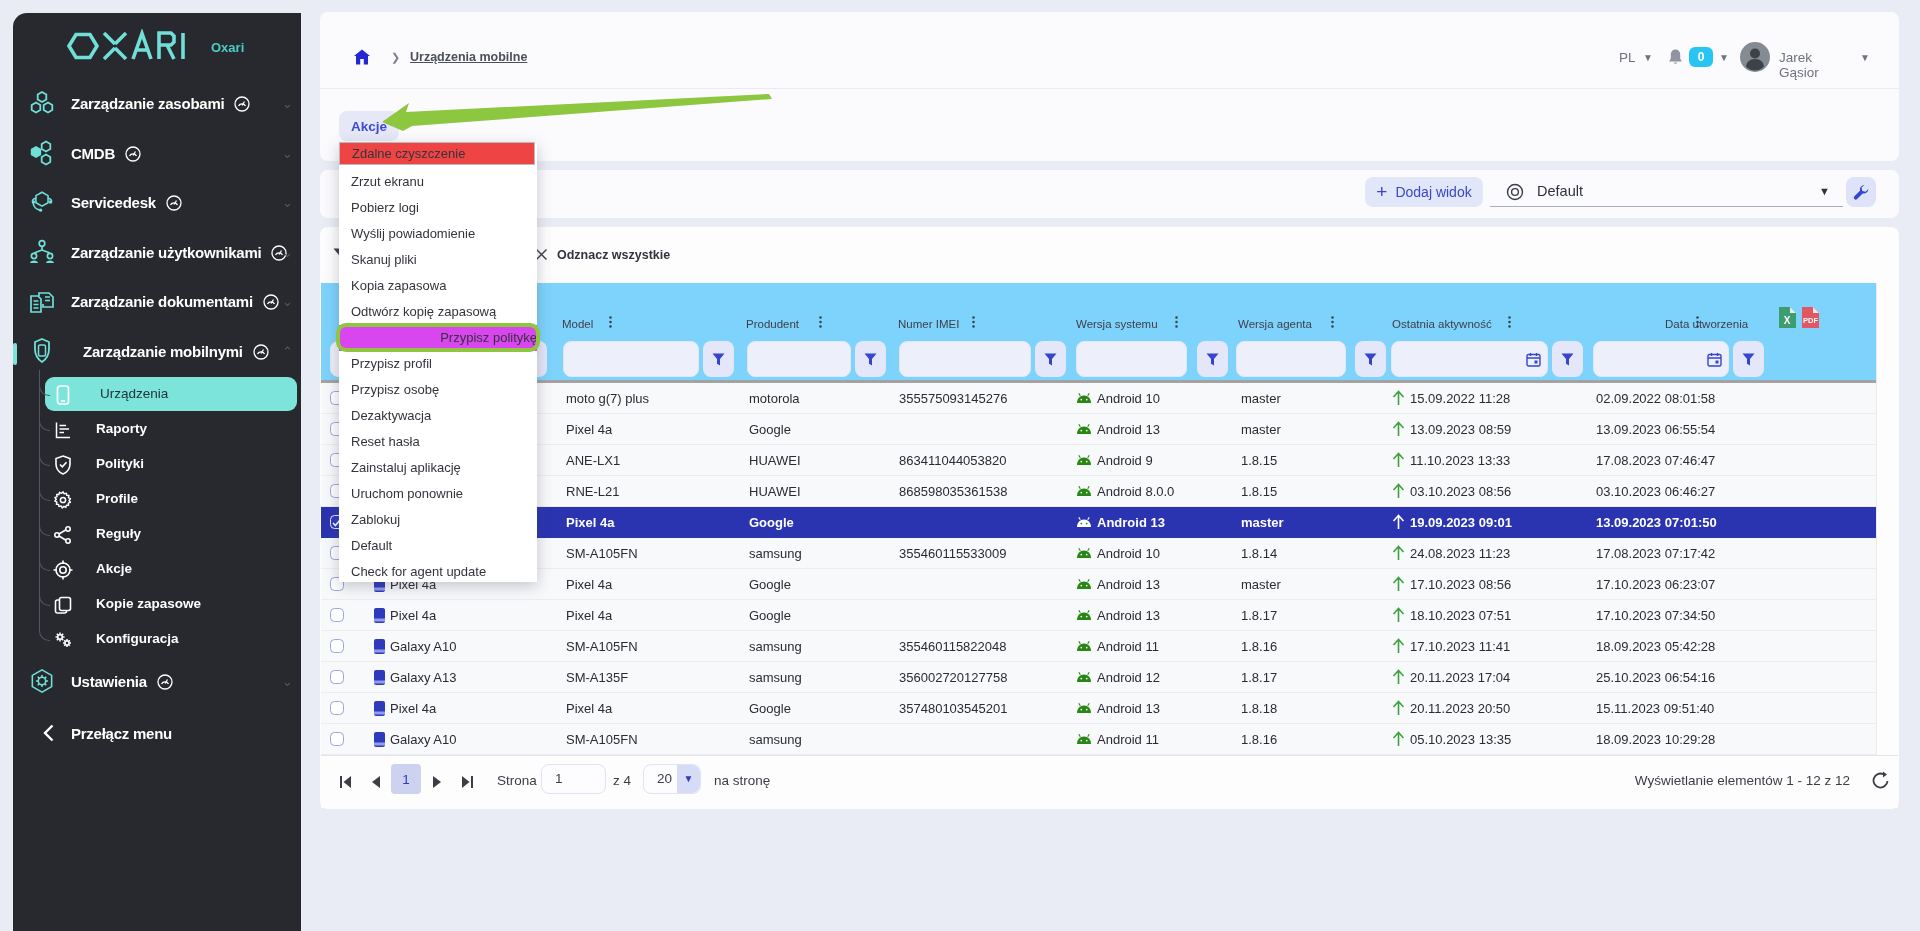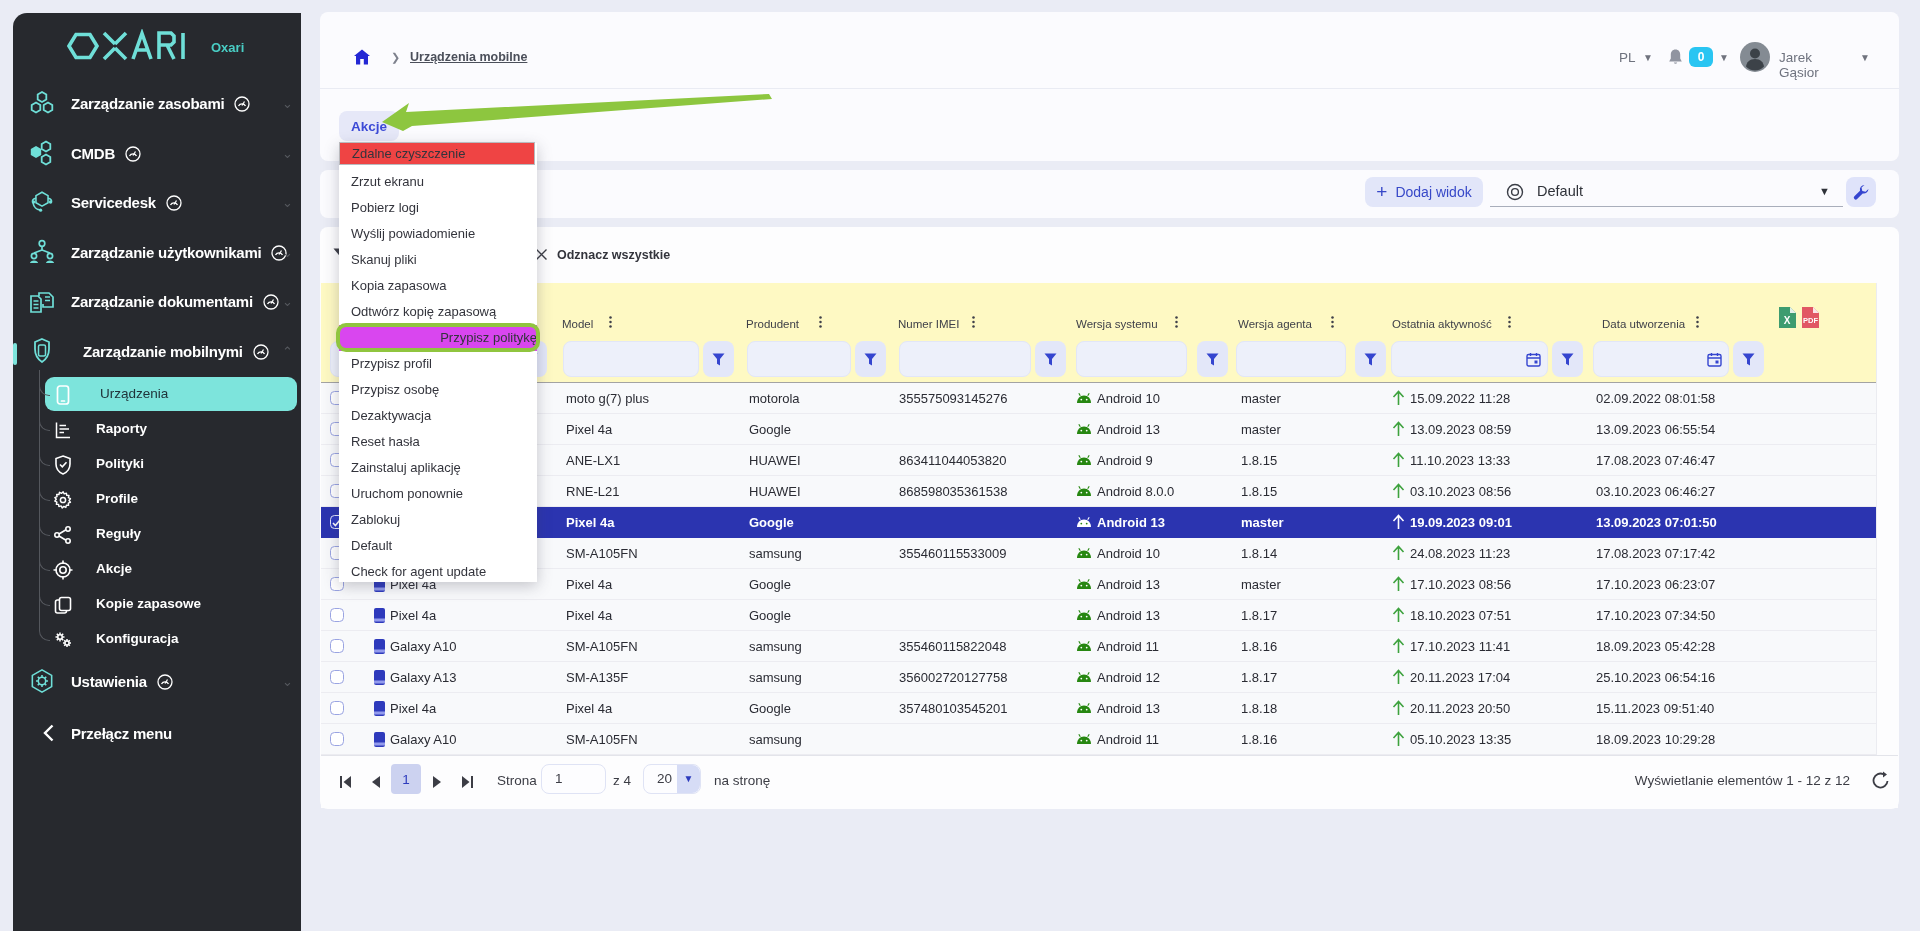--- a/index.html
+++ b/index.html
@@ -42,21 +42,21 @@
   #btn-akcje { position:absolute; left:19px; top:99px; width:60px; height:30px; background:#e6e8f8; border-radius:8px; color:#3c4ad6; font-size:13.5px; font-weight:700; display:flex; align-items:center; justify-content:center; }
 
   
   #btn-dodaj { position:absolute; left:1045px; top:7px; width:118px; height:30px; background:#e2e6f9; border-radius:8px; color:#3748c8; font-size:14px; display:flex; align-items:center; justify-content:center; gap:8px; }
   #sel-default { position:absolute; left:1170px; top:7px; width:353px; height:30px; border-bottom:1px solid #a9aebb; color:#2f3239; font-size:14.5px; }
   #btn-wrench { position:absolute; left:1526px; top:7px; width:30px; height:30px; background:#dfe3fa; border-radius:8px; display:flex; align-items:center; justify-content:center; }
 
   
   #selbar { position:absolute; left:0; top:0; width:1579px; height:56px; }
   
-  #thead { position:absolute; left:1px; top:56px; width:1556px; height:100px; background:#fef9c3; border-bottom:1px solid #a3a3a3; }
+  #thead { position:absolute; left:1px; top:56px; width:1556px; height:100px; background:#7dd3fc; border-bottom:3px solid #a3a3a3; }
   .hlabel { position:absolute; top:35px; font-size:11.5px; color:#3f4049; white-space:nowrap; }
   .dots3 { position:absolute; top:32px; width:3px; height:14px; color:#3f4049; }
   .fin { position:absolute; top:58px; height:36px; background:#edf0fa; border:1px solid #e2e6f7; border-radius:8px; }
   .fbtn { position:absolute; top:58px; width:31px; height:36px; background:#e3e7f9; border-radius:8px; display:flex; align-items:center; justify-content:center; }
   
   .trow { position:absolute; left:1px; width:1555px; height:31px; background:#f8f9fb; border-bottom:1px solid #ececf1; font-size:13px; color:#2a2b33; }
   .trow.sel { background:#2b34b0; color:#fff; border-bottom:1px solid #2b34b0; font-weight:700; }
   .cell { position:absolute; top:8px; white-space:nowrap; }
   .cbx { position:absolute; left:9px; top:8px; width:14px; height:14px; border:1.5px solid #9aa4e2; border-radius:4.5px; background:#fff; }
   .cbx.on { background:#2f3ac1; border-color:#e5e7fb; }
@@ -392,21 +392,21 @@
         <circle cx="2" cy="2" r="1.7" fill="#3f4049"></circle>
         <circle cx="2" cy="8" r="1.7" fill="#3f4049"></circle>
         <circle cx="2" cy="14" r="1.7" fill="#3f4049"></circle>
       </svg>
     <span class="hlabel" style="left:1071px;">Ostatnia aktywność</span>
       <svg class="dots3" style="left:1187px;" width="4" height="16" viewBox="0 0 4 16">
         <circle cx="2" cy="2" r="1.7" fill="#3f4049"></circle>
         <circle cx="2" cy="8" r="1.7" fill="#3f4049"></circle>
         <circle cx="2" cy="14" r="1.7" fill="#3f4049"></circle>
       </svg>
-    <span class="hlabel" style="left:1281px;">Data utworzenia</span>
+    <span class="hlabel" style="left:1344px;">Data utworzenia</span>
       <svg class="dots3" style="left:1375px;" width="4" height="16" viewBox="0 0 4 16">
         <circle cx="2" cy="2" r="1.7" fill="#3f4049"></circle>
         <circle cx="2" cy="8" r="1.7" fill="#3f4049"></circle>
         <circle cx="2" cy="14" r="1.7" fill="#3f4049"></circle>
       </svg>
     <svg style="position:absolute;left:1458px;top:24px;" width="17" height="21" viewBox="0 0 17 21">
         <path d="M0 0 L11 0 L17 6 L17 21 L0 21 Z" fill="#3d9c70"></path>
         <path d="M11 0 L11 6 L17 6 Z" fill="#fff" opacity="0.85"></path>
         <text x="8" y="16.5" font-size="10" font-weight="bold" fill="#fff" text-anchor="middle" font-family="Liberation Sans">X</text>
       </svg>

